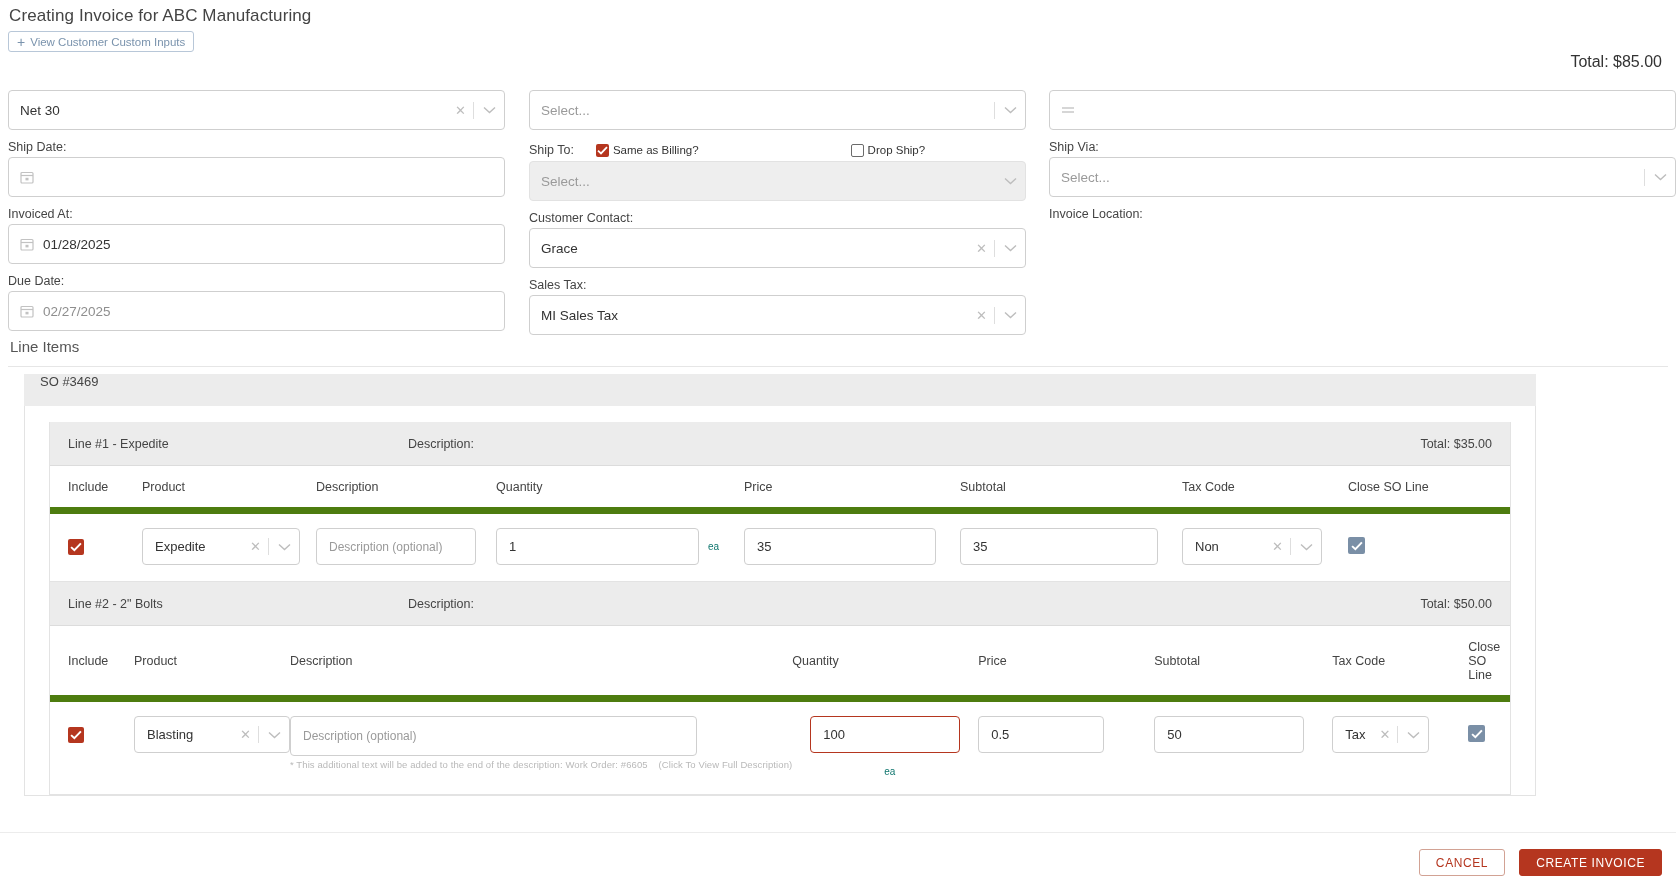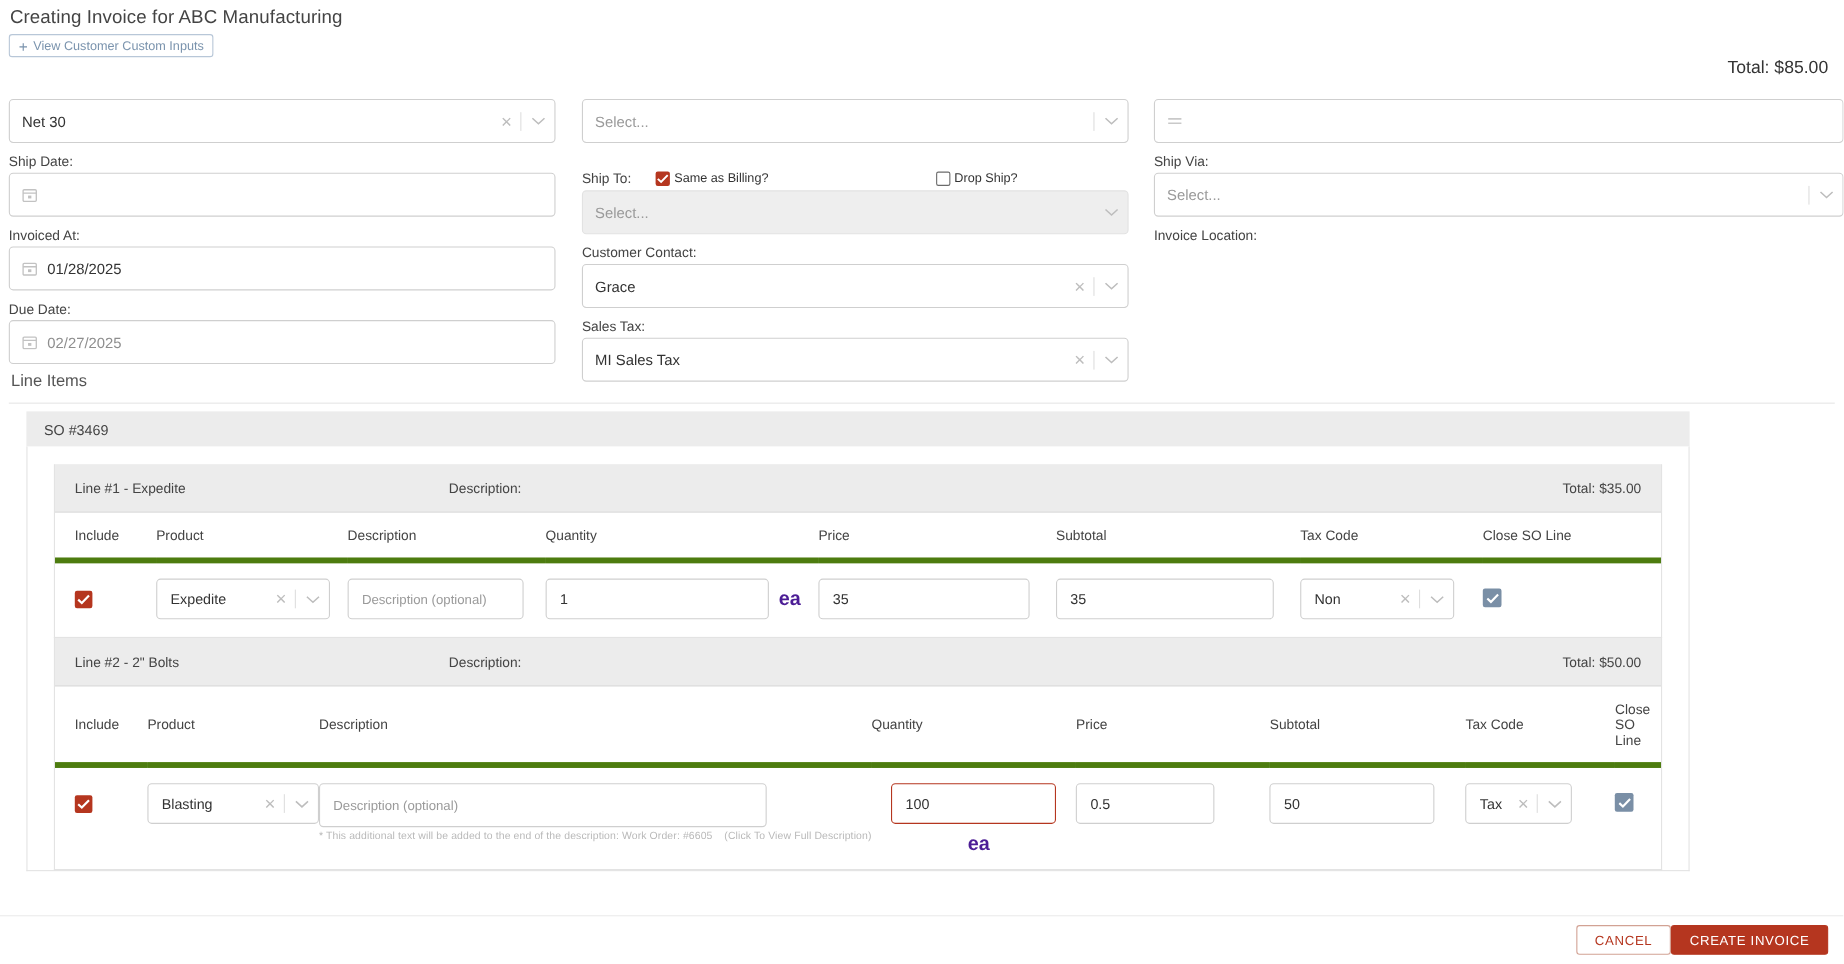--- a/index.html
+++ b/index.html
@@ -91,21 +91,21 @@
 
   
   .col-left  { position: absolute; left: 8px;   top: 90px; width: 497px; }
   .col-mid   { position: absolute; left: 529px; top: 90px; width: 497px; }
   .col-right { position: absolute; left: 1049px;top: 90px; width: 498px; }
   .col-right.wide { width: 627px; }
   .row-gap { margin-top: 10px; }
 
   
   .shipto-row {
-    display: flex; align-items: center; margin-top: 24px; margin-bottom: 3px;
+    display: flex; align-items: center; margin-top: 12px; margin-bottom: 3px;
     height: 16px;
   }
   .shipto-row .lbl { font-size: 12.5px; color: #444; margin-right: 22px; }
   .cbx {
     width: 13px; height: 13px; border-radius: 2px;
     display: inline-flex; align-items: center; justify-content: center;
     flex: none; cursor: pointer;
   }
   .cbx.red { background: #b5361f; }
   .cbx.blue { background: #7a8fa6; }
@@ -125,21 +125,21 @@
     background: #e6e6e6;
   }
 
   .so-block {
     position: absolute;
     left: 24px; top: 374px; width: 1512px;
   }
   .so-header {
     background: #ececec;
     height: 32px;
-    display: flex; align-items: center;
+    display: flex; 
     padding-left: 16px;
     font-size: 13px;
     color: #444;
   }
   .so-body {
     border-left: 1px solid #e3e3e3;
     border-right: 1px solid #e3e3e3;
     border-bottom: 1px solid #e3e3e3;
     background: #fff;
     padding: 16px 24px 0 24px;
@@ -156,41 +156,41 @@
     position: relative;
   }
   .lc-name { width: 340px; }
   .lc-desc { flex: 1; }
   .lc-total { position: absolute; right: 18px; }
 
   .li-table { width: 100%; border-collapse: collapse; }
   .li-table th {
     font-size: 12.5px; font-weight: normal; color: #444;
     text-align: left; padding: 14px 0 13px 0;
-    border-bottom: 5px solid #4d7c0f;
+    border-bottom: 7px solid #4d7c0f;
   }
   .li-table td { padding: 14px 0 16px 0; vertical-align: top; }
   .li-table td.pad-b0 { padding-bottom: 4px; }
 
   .ctrl.sm { height: 37px; font-size: 13px; padding-left: 12px; }
   .ctrl.sm.focus-red { border: 1.6px solid #b5361f; }
-  .unit { font-size: 18px; color: #4c1d95; padding-left: 9px; line-height: 37px; font-weight: bold; }
+  .unit { font-size: 10px; color: #0f766e; padding-left: 9px; line-height: 37px; }
   .desc-note {
     font-size: 9.5px; color: #b9b9b9; padding-top: 3px; letter-spacing: .1px;
     white-space: nowrap;
   }
   .desc-note .link { color: #b9b9b9; cursor: pointer; }
 
   
   .footer-bar {
     position: absolute; left: 0; right: 0; bottom: 0;
     height: 44px; background: #fff;
     border-top: 1px solid #ececec;
-    display: flex; align-items: center; justify-content: flex-end;
-    padding-right: 14px; 
+    display: flex; align-items: flex-end; justify-content: flex-end;
+    padding-right: 14px; gap: 14px;
   }
   .btn {
     height: 27px; border-radius: 3px; font-size: 12px;
     letter-spacing: .6px; cursor: pointer;
     display: inline-flex; align-items: center; justify-content: center;
     font-family: "Liberation Sans", sans-serif;
   }
   .btn-cancel { background: #fff; border: 1px solid #d2a294; color: #b5361f; padding: 0 16px; }
   .btn-create { background: #b5361f; border: 1px solid #b5361f; color: #fff; padding: 0 16px; }
 </style>

